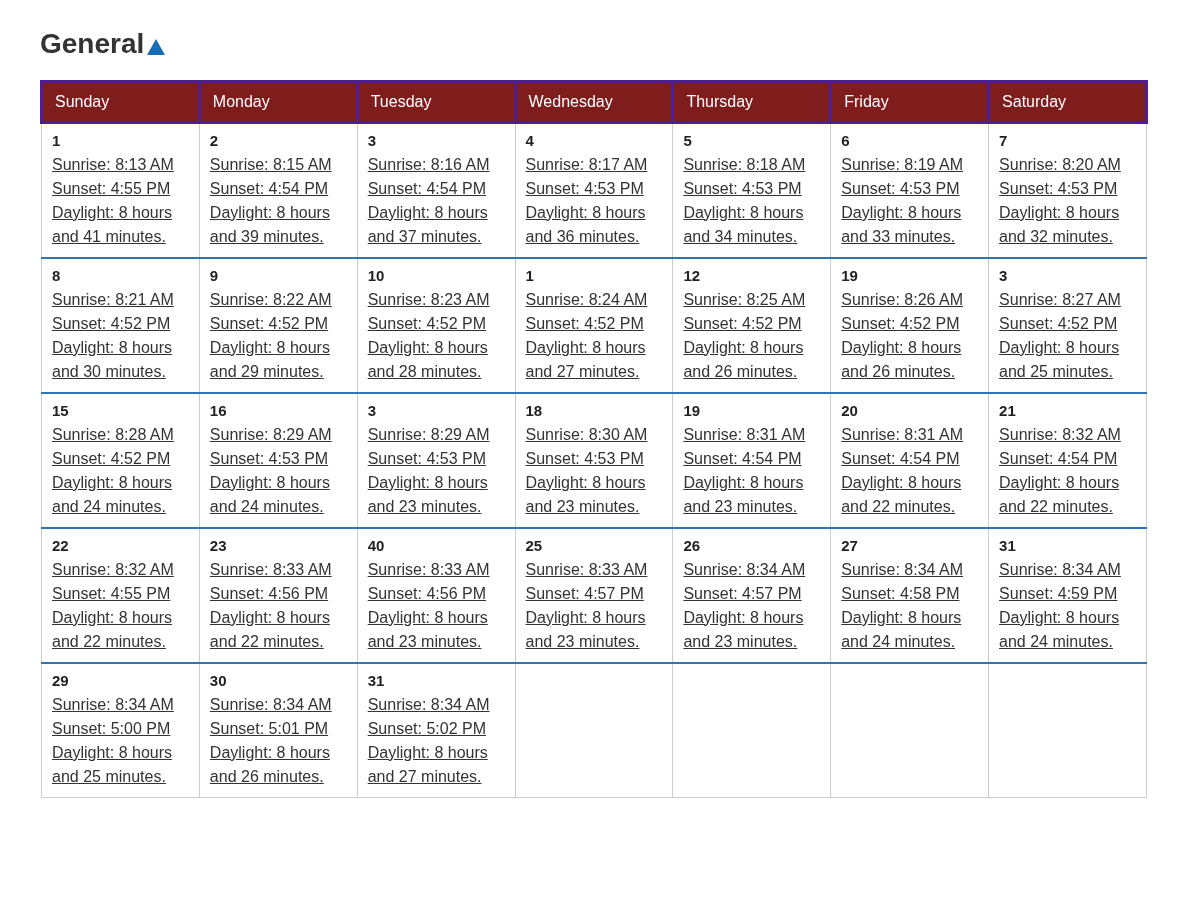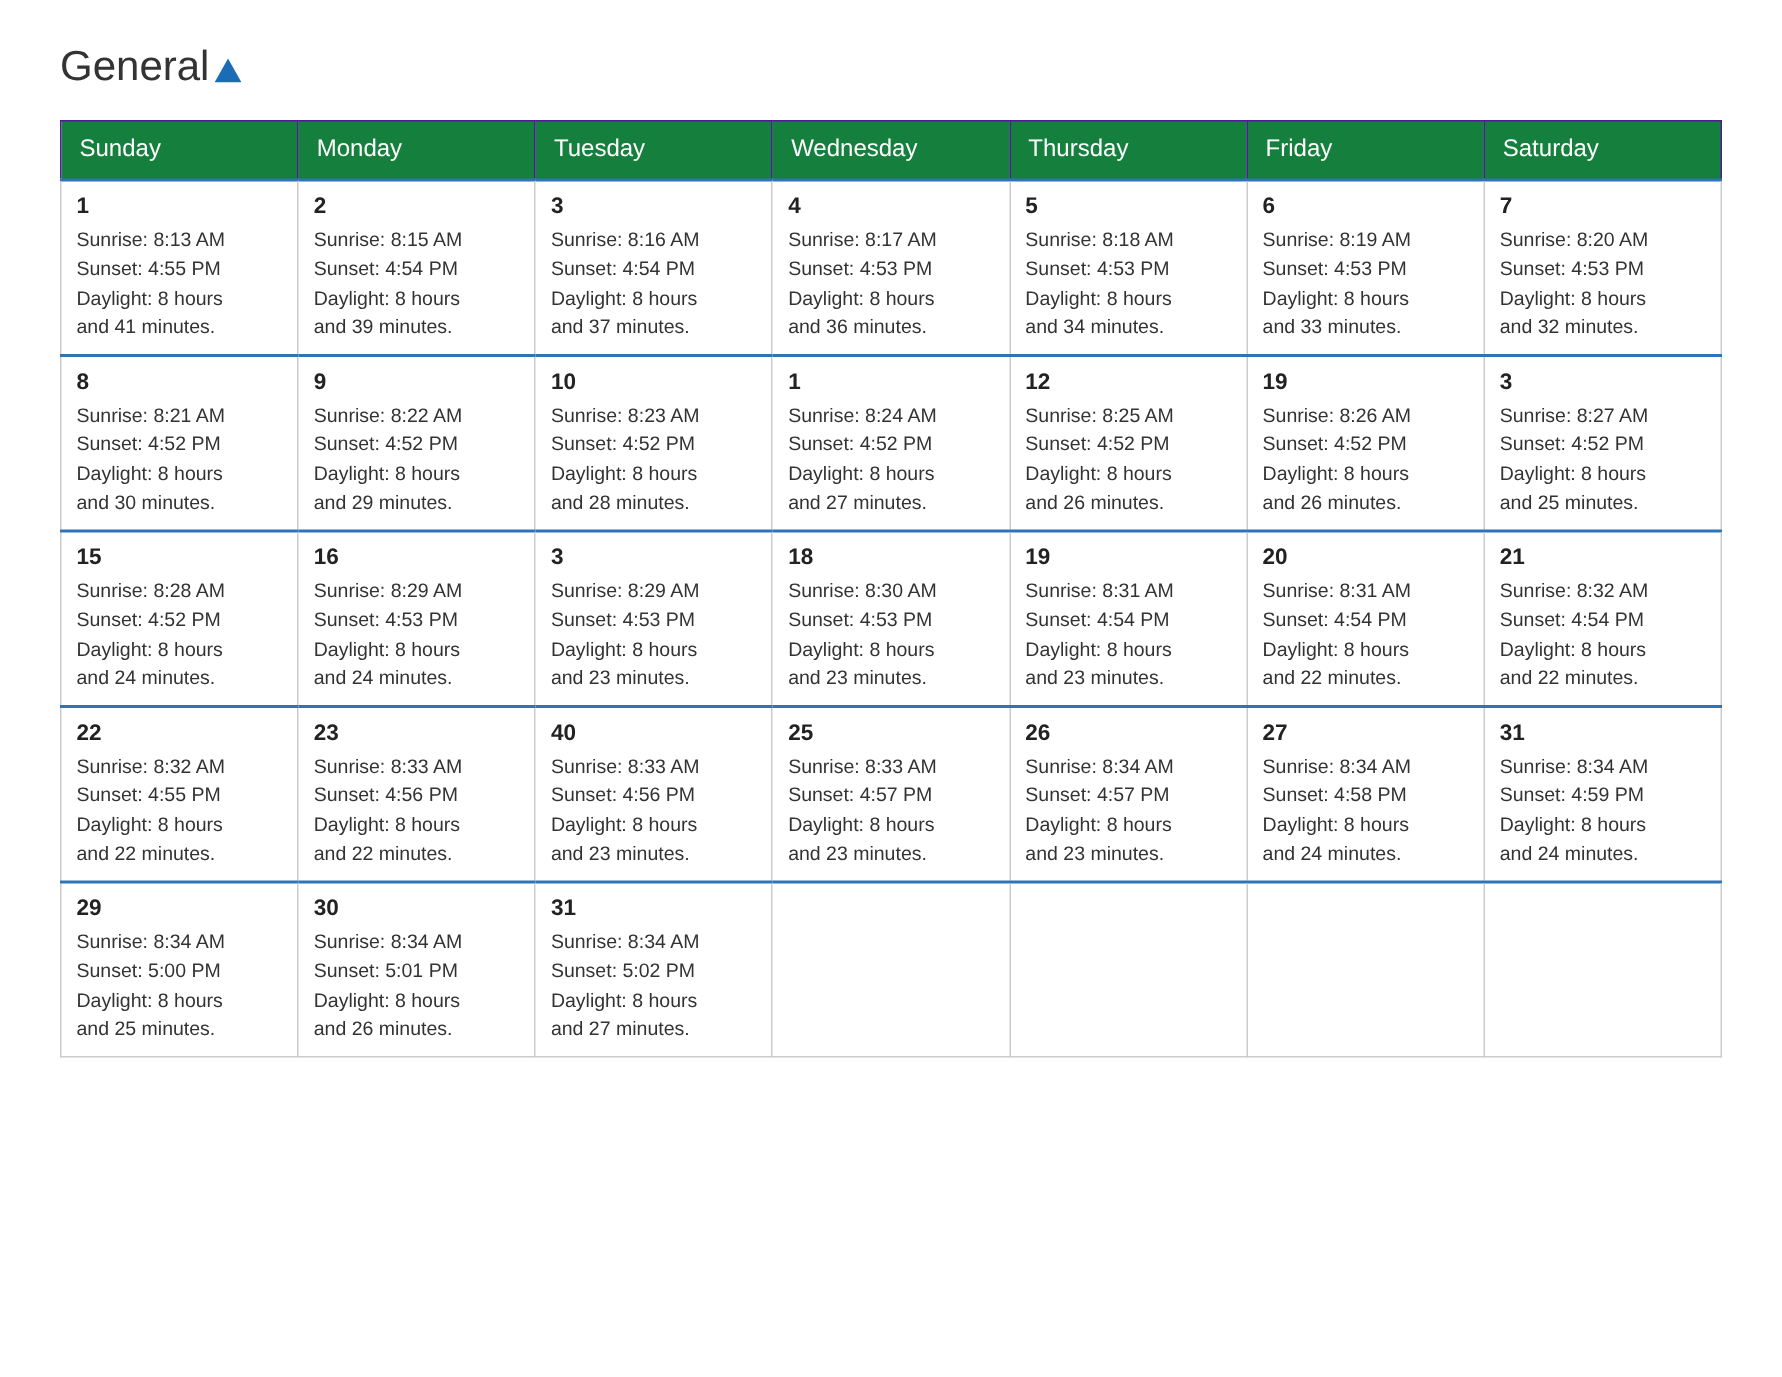--- a/index.html
+++ b/index.html
@@ -16,21 +16,21 @@
       align-items: flex-start;
       margin-bottom: 20px;
     }
     .logo {
       display: flex;
       flex-direction: column;
       align-items: flex-start;
     }
     .logo-text {
       font-size: 28px;
-      font-weight: normal;
+      font-weight: bold;
       color: #333;
       line-height: 1;
     }
     .logo-bottom {
       font-size: 28px;
       font-weight: bold;
       color: #1a6db5;
       line-height: 1;
     }
     .title-block {
@@ -46,27 +46,27 @@
       font-size: 22px;
       color: #444;
       margin-top: 4px;
     }
     .calendar {
       width: 100%;
       border-collapse: collapse;
       border: 1px solid #ccc;
     }
     .calendar th {
-      background-color: #15803d;
+      background-color: #7f1d1d;
       color: #fff;
       font-size: 16px;
       font-weight: normal;
       padding: 10px 12px;
       text-align: left;
-      border: 1px solid #4c1d95;
+      border: 3px solid #4c1d95;
     }
     .calendar td {
       vertical-align: top;
       padding: 8px 10px;
       border: 1px solid #ccc;
       width: calc(100% / 7);
       font-size: 13px;
       color: #333;
       min-height: 110px;
     }
@@ -74,23 +74,24 @@
       border-top: 2px solid #2e75b6;
     }
     .day-num {
       font-size: 15px;
       font-weight: bold;
       color: #222;
       margin-bottom: 4px;
       display: block;
     }
     .day-info {
-      font-size: 13px;
+      font-size: 16px;
       line-height: 1.5;
       color: #333;
+      text-decoration: underline;
     }
   </style>
 </head>
 <body>
 
 <div class="header">
   <div class="logo">
     <div class="logo-text">General<span style="display:inline-block;margin-left:3px;vertical-align:middle;"><svg width="18" height="16" viewBox="0 0 18 16">
             <polygon points="9,0 18,16 0,16" fill="#1a6db5"></polygon>
           </svg></span></div>

